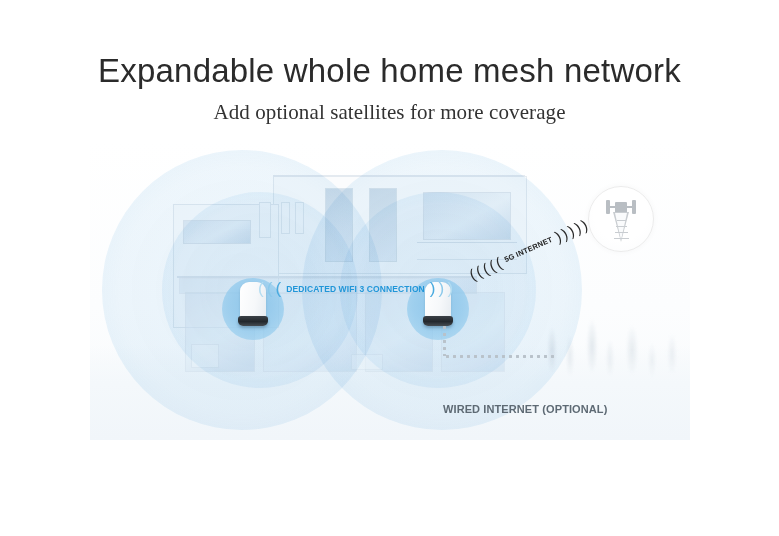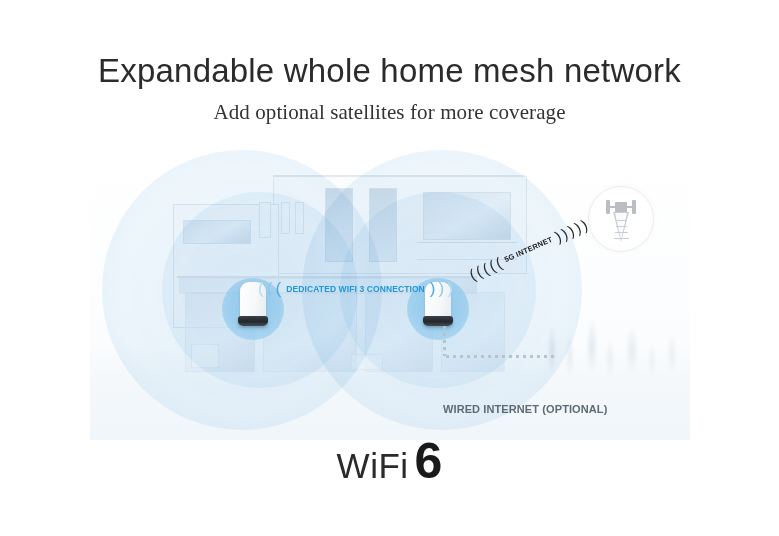--- a/index.html
+++ b/index.html
@@ -501,17 +501,14 @@
       <div class="hub"></div>
       <div class="mast"></div>
       <div class="mast-inner"></div>
       <div class="rung" style="top:22px; width:9px;  margin-left:-4.5px;"></div>
       <div class="rung" style="top:28px; width:11px; margin-left:-5.5px;"></div>
       <div class="rung" style="top:34px; width:13px; margin-left:-6.5px;"></div>
       <div class="rung" style="top:40px; width:15px; margin-left:-7.5px;"></div>
     </div>
   </div>
 
-  <div class="wifi6">
-    <span class="w">WiFi</span><span class="six">6</span>
-  </div>
 
 </div>
 
 </body></html>

